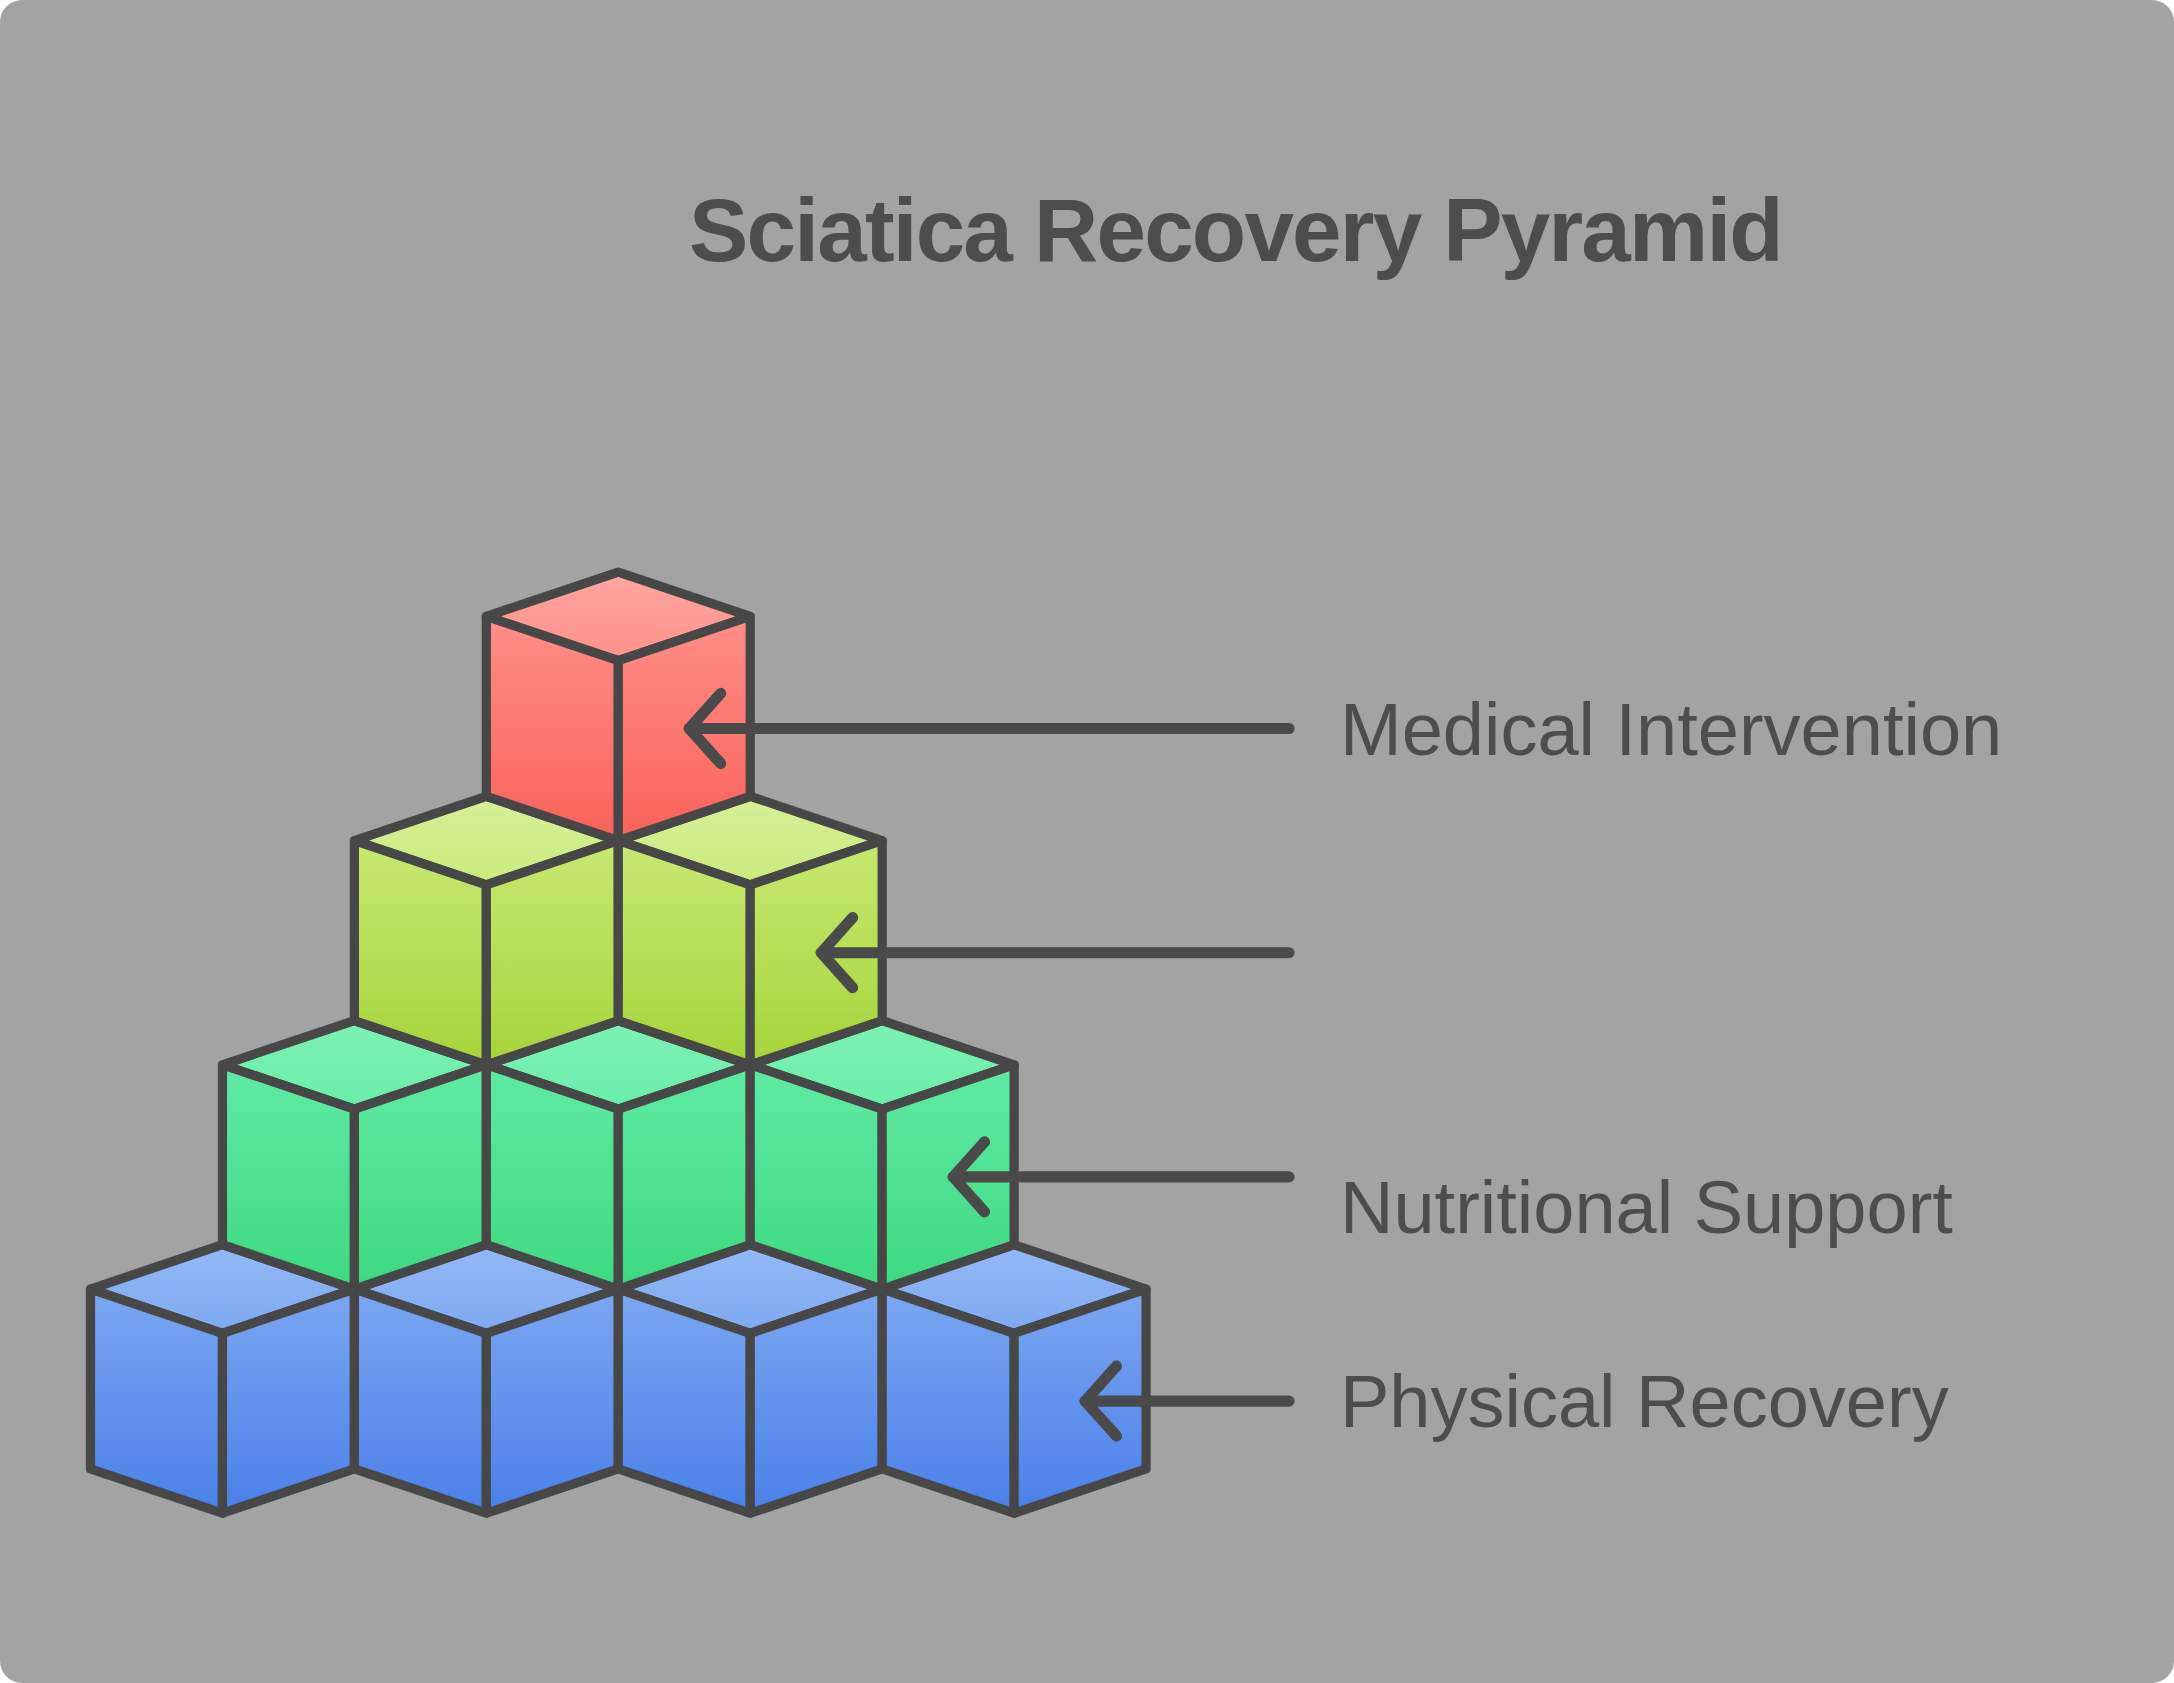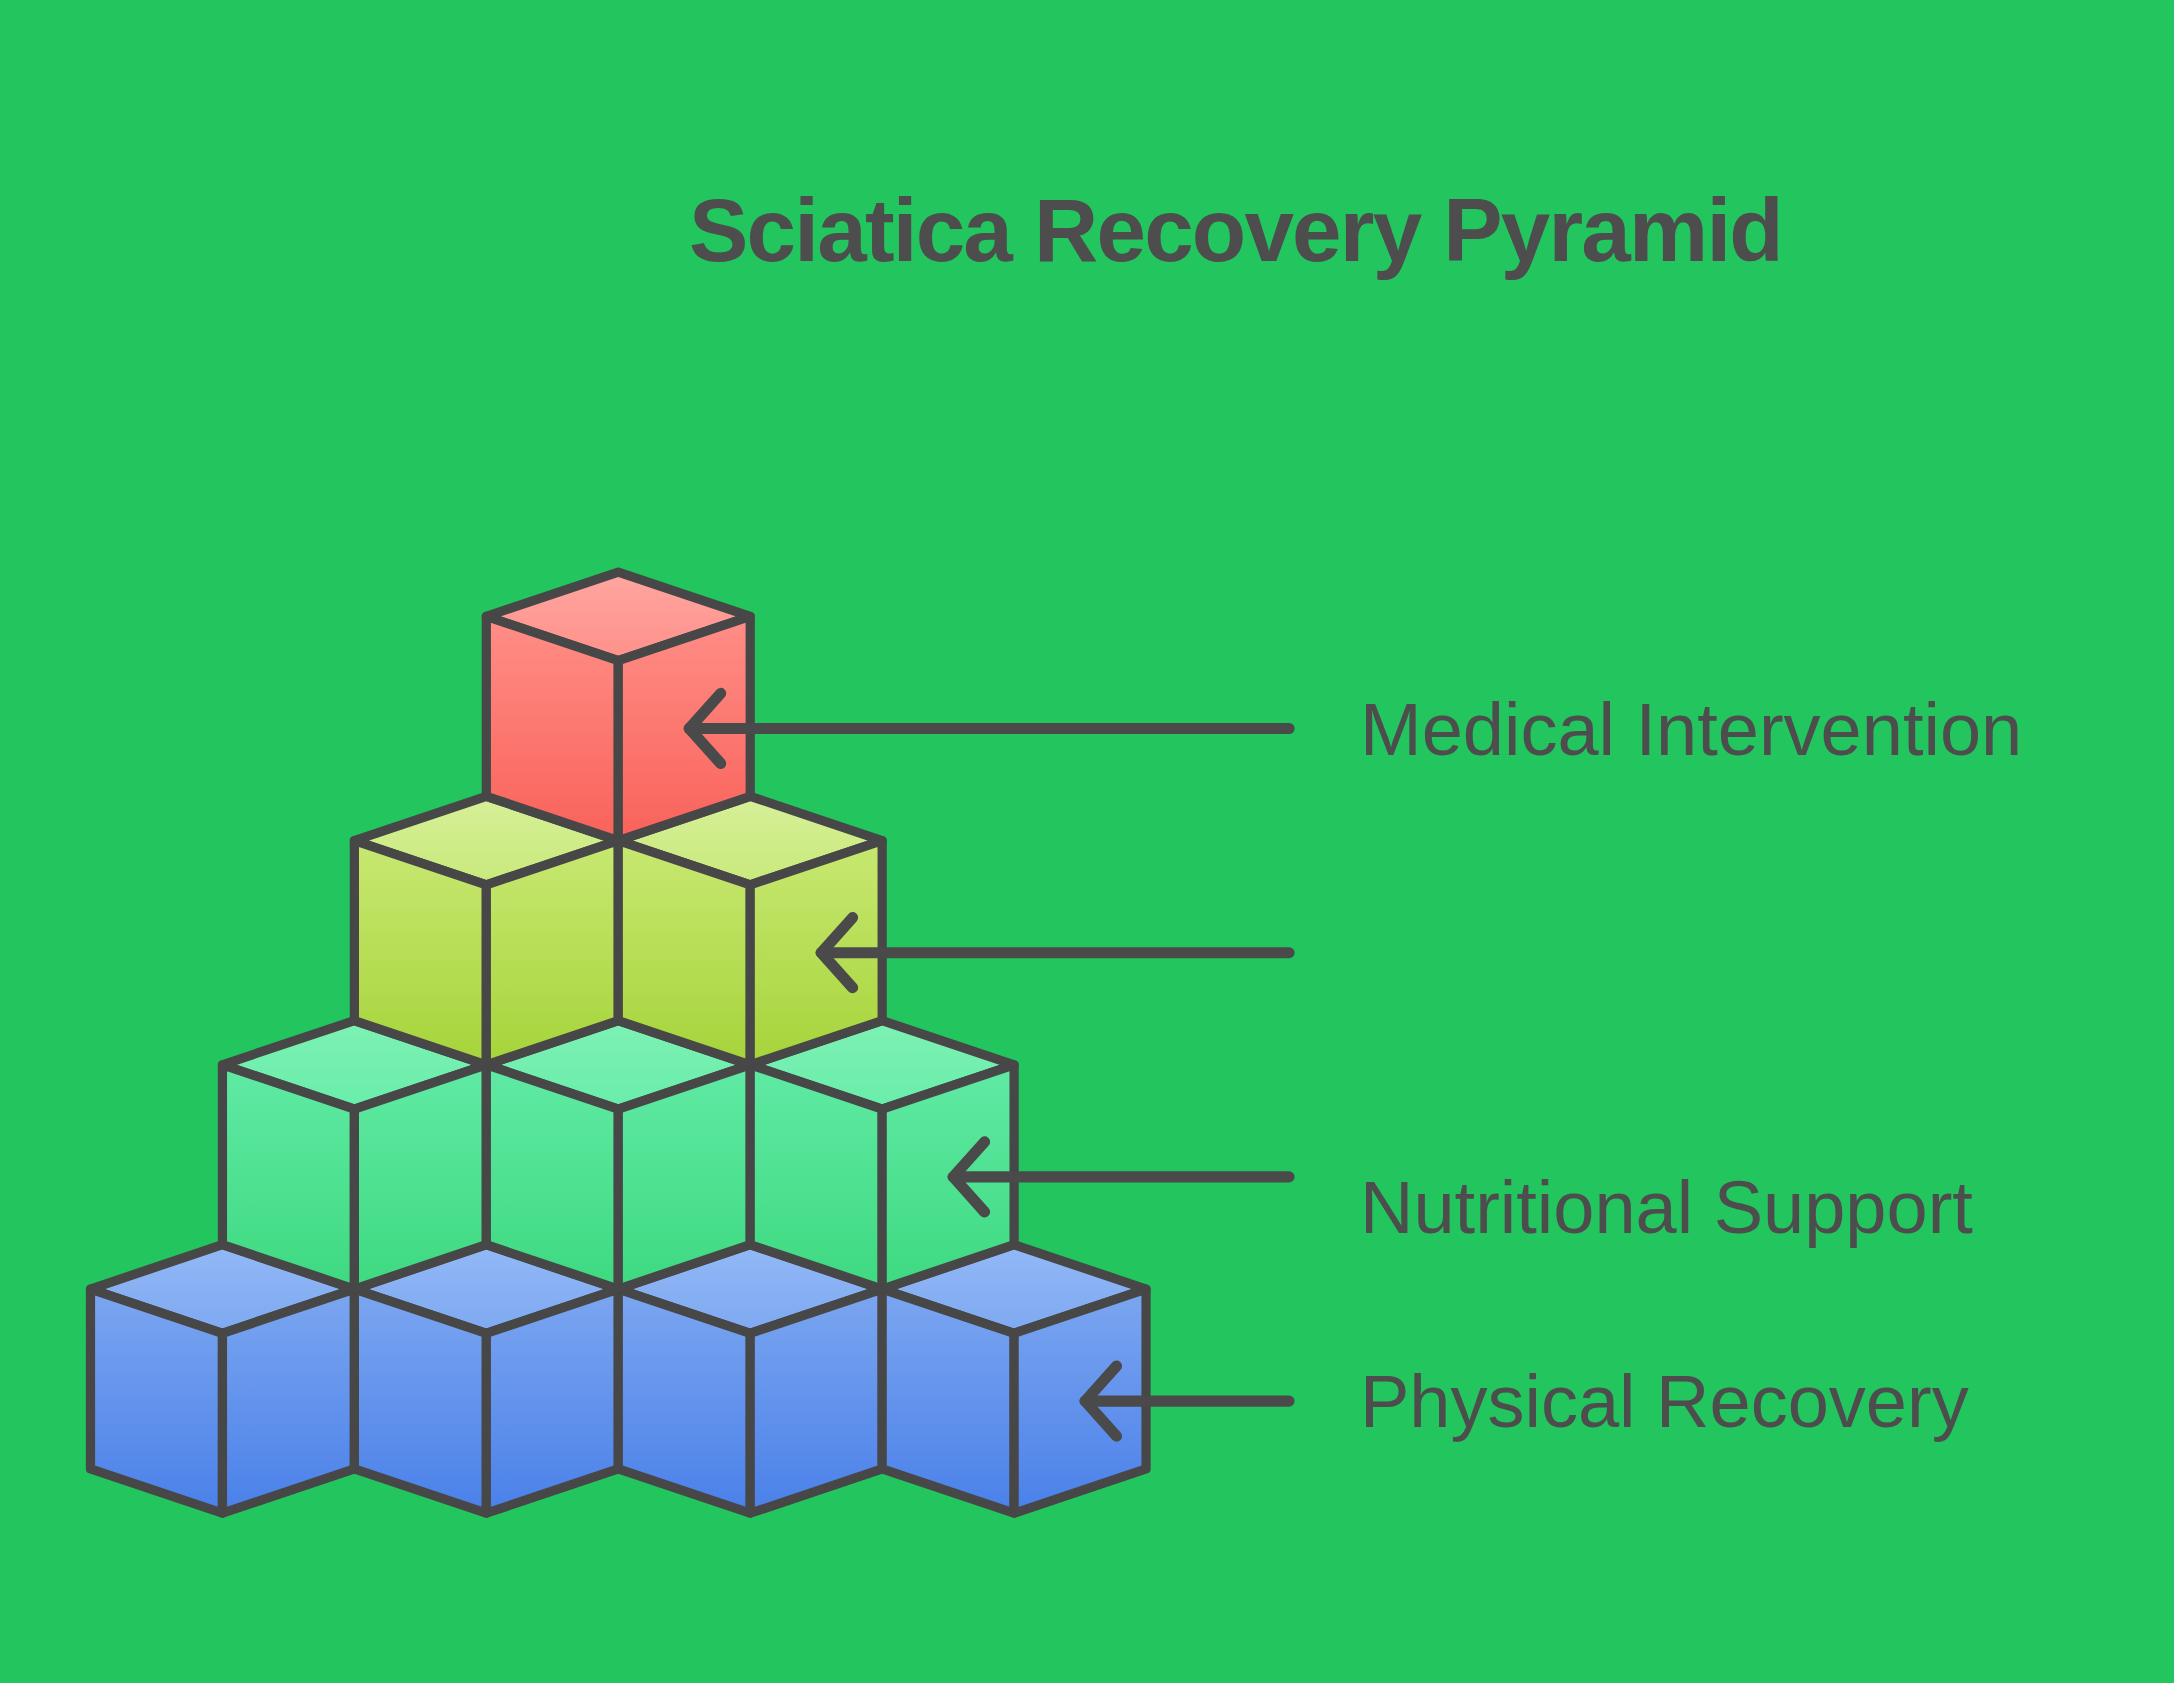--- a/index.html
+++ b/index.html
@@ -29,31 +29,30 @@
   }
   .level-label{
     position:absolute;
     left:1340px;
     transform:translateY(-50%);
     font-size:74px;
     line-height:83px;
     font-weight:400;
     color:#4d4d4d;
     white-space:nowrap;
-    margin-left:20px;
   }
   #label-0{top:729px;}
   #label-1{top:952px;}
   #label-2{top:1207px;}
   #label-3{top:1401px;}
 </style>
 </head>
 <body>
 
-<div id="canvas" style="background: #22c55e;">
+<div id="canvas" style="background: #a3a3a3; border-radius: 22px;">
 
   <div id="diagram-title" style="color: rgb(77, 77, 77);">Sciatica Recovery Pyramid</div>
 
   <svg id="pyramid-svg" width="2174" height="1683" viewBox="0 0 2356 1824">
       <defs>
         <linearGradient id="top0" gradientUnits="userSpaceOnUse" x1="0" y1="620" x2="0" y2="716">
           <stop offset="0" stop-color="#ffa6a0"></stop>
           <stop offset="1" stop-color="#ff908a"></stop>
         </linearGradient>
         <linearGradient id="front0" gradientUnits="userSpaceOnUse" x1="0" y1="668" x2="0" y2="911">

